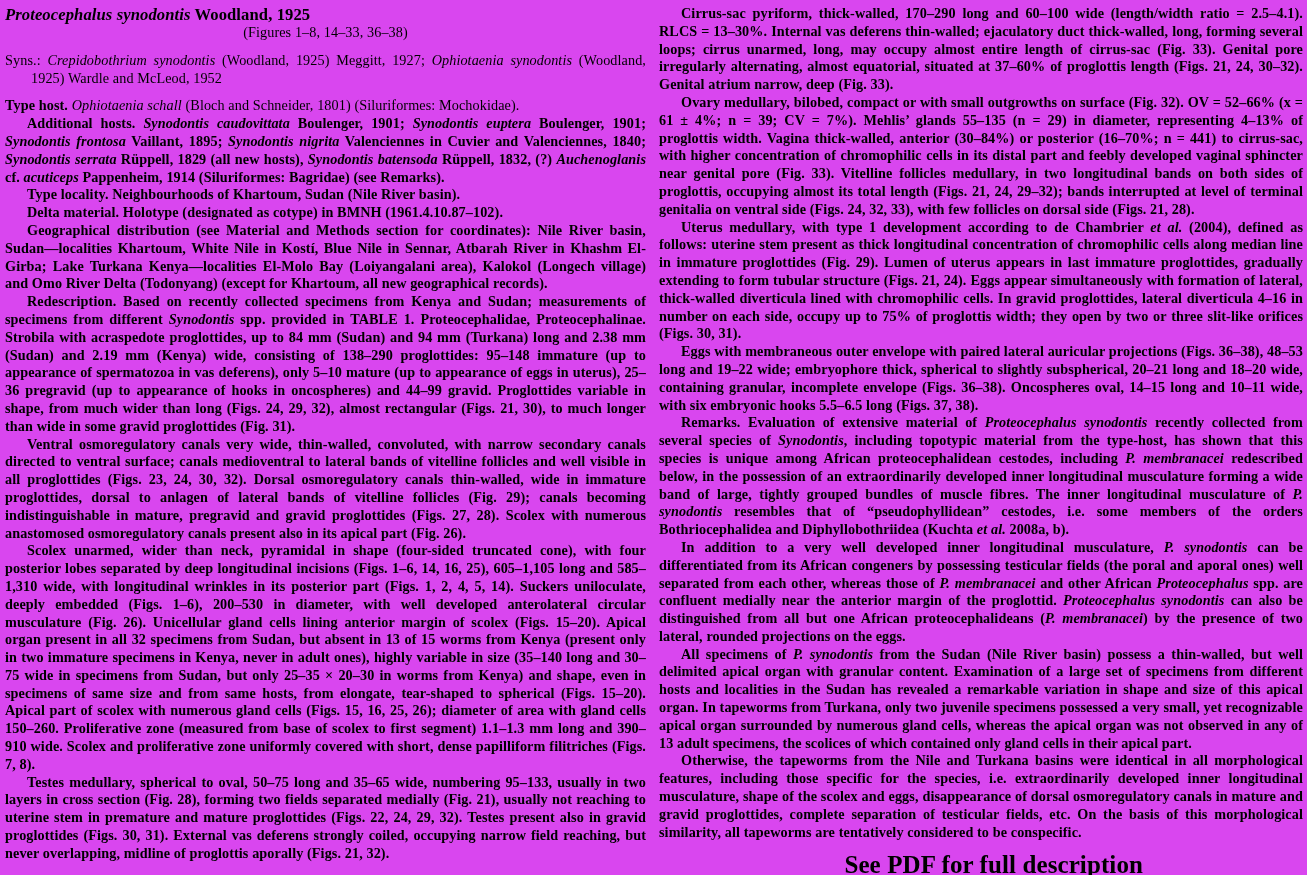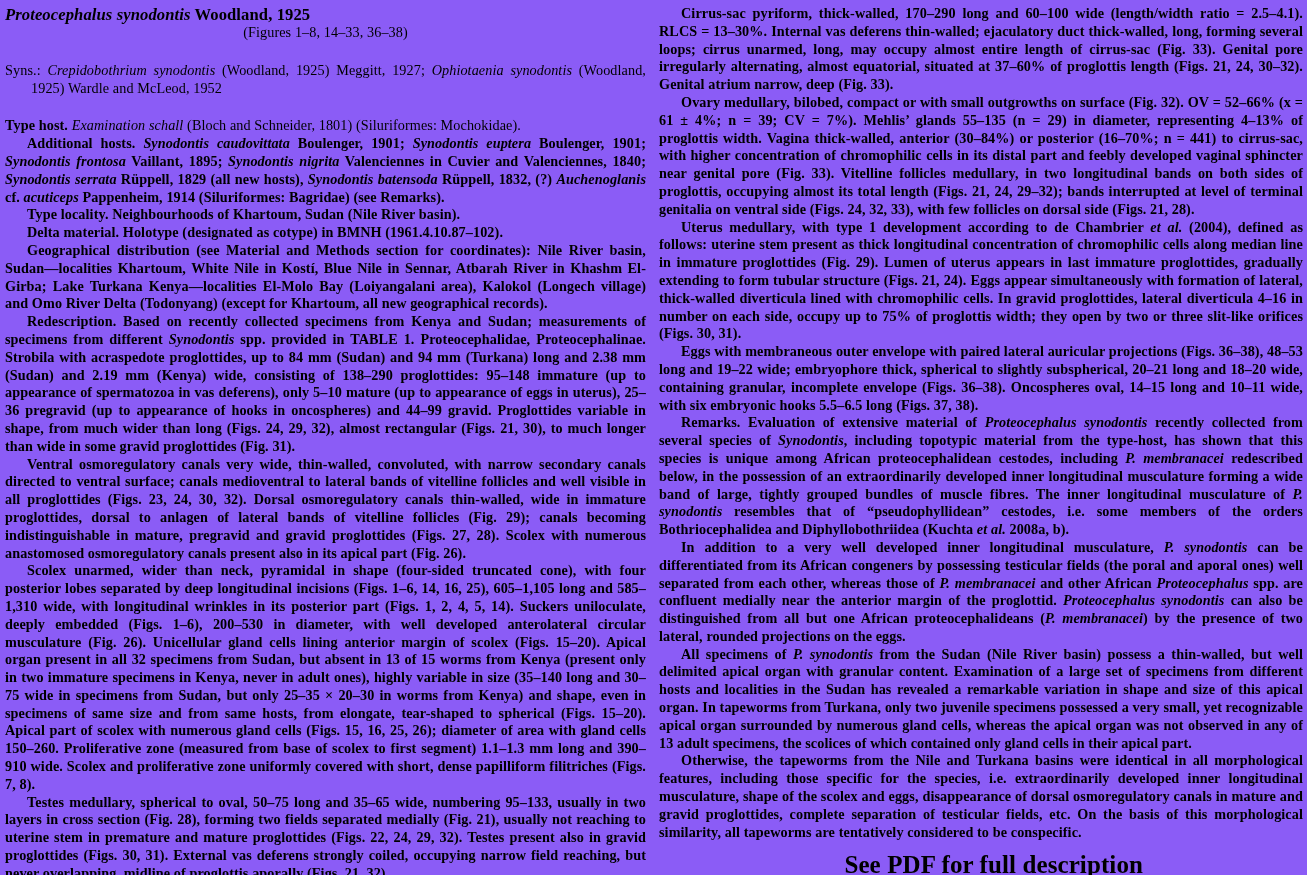--- a/index.html
+++ b/index.html
@@ -4,21 +4,21 @@
 <style>
   html, body {
     margin: 0;
     padding: 0;
     background: #ffffff;
   }
   .page {
     position: relative;
     width: 1307px;
     height: 875px;
-    background: #8b5cf6;
+    background: #d946ef;
     color: #000000;
     font-family: "Liberation Serif", "DejaVu Serif", serif;
     overflow: hidden;
   }
   .col {
     position: absolute;
     top: 5px;
     text-align: justify;
     font-size: 14.2px;
     line-height: 17.8px;
@@ -28,21 +28,21 @@
   .col-right { left: 659px; width: 644px; }
   .title {
     margin: 0;
     font-size: 16.6px;
     font-weight: bold;
     line-height: 19px;
     text-align: left;
   }
   p { margin: 0; }
   .figures-note { text-align: center; }
-  .gap { margin-top: 20px; }
+  .gap { margin-top: 10px; }
   .indent { text-indent: 22px; font-weight: bold; }
   .hang {
     padding-left: 26px;
     text-indent: -26px;
   }
   .see-pdf {
     margin-top: 9px;
     padding-right: 160px;
     text-align: right;
     font-size: 25px;
@@ -52,21 +52,21 @@
 </style>
 </head>
 <body>
 
 <div class="page">
 
   <div class="col col-left">
     <h1 class="title"><i>Proteocephalus synodontis</i> Woodland, 1925</h1>
     <p class="figures-note">(Figures 1–8, 14–33, 36–38)</p>
     <p class="hang gap">Syns.: <i>Crepidobothrium synodontis</i> (Woodland, 1925) Meggitt, 1927; <i>Ophiotaenia synodontis</i> (Woodland, 1925) Wardle and McLeod, 1952</p>
-    <p class="gap"><b>Type host.</b> <i>Examination schall</i> (Bloch and Schneider, 1801) (Siluriformes: Mochokidae).</p>
+    <p class="gap"><b>Type host.</b> <i>Ophiotaenia schall</i> (Bloch and Schneider, 1801) (Siluriformes: Mochokidae).</p>
     <p class="indent"><b>Additional hosts.</b> <i>Synodontis caudovittata</i> Boulenger, 1901; <i>Synodontis euptera</i> Boulenger, 1901; <i>Synodontis frontosa</i> Vaillant, 1895; <i>Synodontis nigrita</i> Valenciennes in Cuvier and Valenciennes, 1840; <i>Synodontis serrata</i> Rüppell, 1829 (all new hosts), <i>Synodontis batensoda</i> Rüppell, 1832, (?) <i>Auchenoglanis</i> cf. <i>acuticeps</i> Pappenheim, 1914 (Siluriformes: Bagridae) (see Remarks).</p>
     <p class="indent"><b>Type locality.</b> Neighbourhoods of Khartoum, Sudan (Nile River basin).</p>
     <p class="indent"><b>Delta material.</b> Holotype (designated as cotype) in BMNH (1961.4.10.87–102).</p>
     <p class="indent"><b>Geographical distribution</b> (see Material and Methods section for coordinates): Nile River basin, Sudan—localities Khartoum, White Nile in Kostí, Blue Nile in Sennar, Atbarah River in Khashm El-Girba; Lake Turkana Kenya—localities El-Molo Bay (Loiyangalani area), Kalokol (Longech village) and Omo River Delta (Todonyang) (except for Khartoum, all new geographical records).</p>
     <p class="indent"><b>Redescription.</b> Based on recently collected specimens from Kenya and Sudan; measurements of specimens from different <i>Synodontis</i> spp. provided in TABLE 1. Proteocephalidae, Proteocephalinae. Strobila with acraspedote proglottides, up to 84 mm (Sudan) and 94 mm (Turkana) long and 2.38 mm (Sudan) and 2.19 mm (Kenya) wide, consisting of 138–290 proglottides: 95–148 immature (up to appearance of spermatozoa in vas deferens), only 5–10 mature (up to appearance of eggs in uterus), 25–36 pregravid (up to appearance of hooks in oncospheres) and 44–99 gravid. Proglottides variable in shape, from much wider than long (Figs. 24, 29, 32), almost rectangular (Figs. 21, 30), to much longer than wide in some gravid proglottides (Fig. 31).</p>
     <p class="indent">Ventral osmoregulatory canals very wide, thin-walled, convoluted, with narrow secondary canals directed to ventral surface; canals medioventral to lateral bands of vitelline follicles and well visible in all proglottides (Figs. 23, 24, 30, 32). Dorsal osmoregulatory canals thin-walled, wide in immature proglottides, dorsal to anlagen of lateral bands of vitelline follicles (Fig. 29); canals becoming indistinguishable in mature, pregravid and gravid proglottides (Figs. 27, 28). Scolex with numerous anastomosed osmoregulatory canals present also in its apical part (Fig. 26).</p>
     <p class="indent">Scolex unarmed, wider than neck, pyramidal in shape (four-sided truncated cone), with four posterior lobes separated by deep longitudinal incisions (Figs. 1–6, 14, 16, 25), 605–1,105 long and 585–1,310 wide, with longitudinal wrinkles in its posterior part (Figs. 1, 2, 4, 5, 14). Suckers uniloculate, deeply embedded (Figs. 1–6), 200–530 in diameter, with well developed anterolateral circular musculature (Fig. 26). Unicellular gland cells lining anterior margin of scolex (Figs. 15–20). Apical organ present in all 32 specimens from Sudan, but absent in 13 of 15 worms from Kenya (present only in two immature specimens in Kenya, never in adult ones), highly variable in size (35–140 long and 30–75 wide in specimens from Sudan, but only 25–35 × 20–30 in worms from Kenya) and shape, even in specimens of same size and from same hosts, from elongate, tear-shaped to spherical (Figs. 15–20). Apical part of scolex with numerous gland cells (Figs. 15, 16, 25, 26); diameter of area with gland cells 150–260. Proliferative zone (measured from base of scolex to first segment) 1.1–1.3 mm long and 390–910 wide. Scolex and proliferative zone uniformly covered with short, dense papilliform filitriches (Figs. 7, 8).</p>
     <p class="indent">Testes medullary, spherical to oval, 50–75 long and 35–65 wide, numbering 95–133, usually in two layers in cross section (Fig. 28), forming two fields separated medially (Fig. 21), usually not reaching to uterine stem in premature and mature proglottides (Figs. 22, 24, 29, 32). Testes present also in gravid proglottides (Figs. 30, 31). External vas deferens strongly coiled, occupying narrow field reaching, but never overlapping, midline of proglottis aporally (Figs. 21, 32).</p>
   </div>
 

